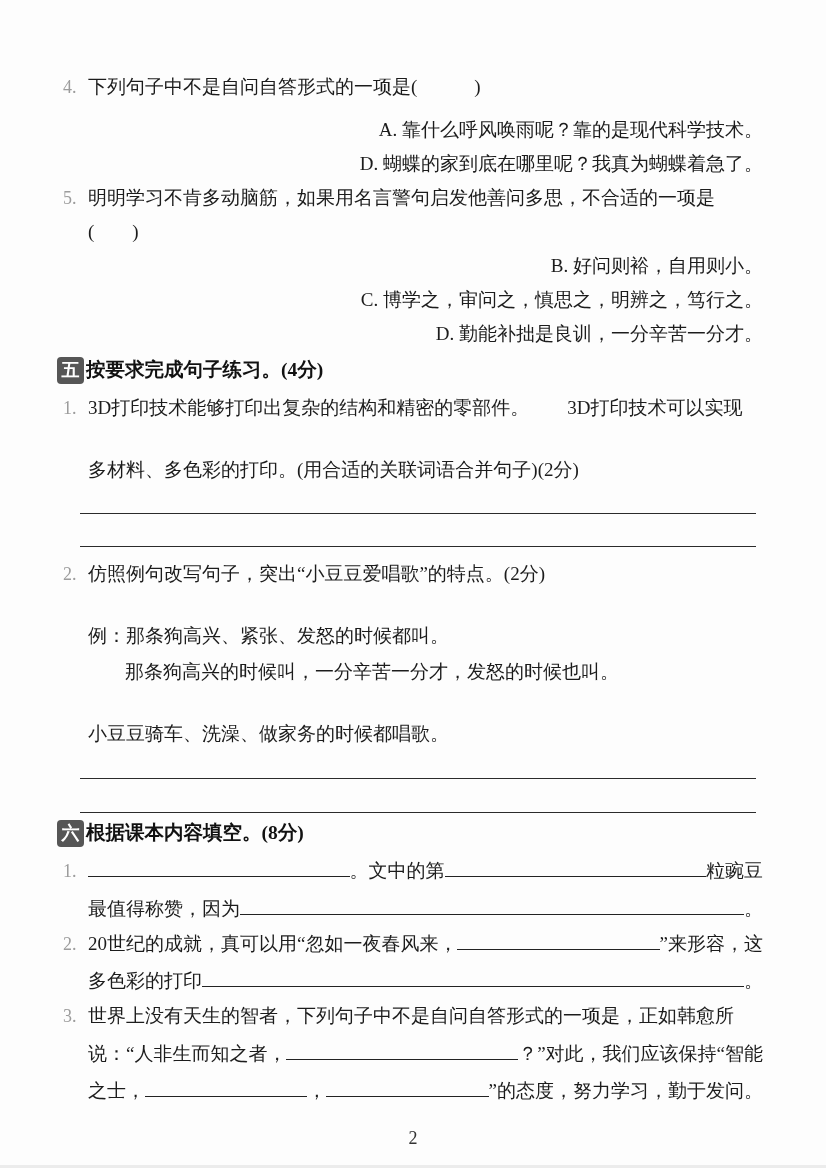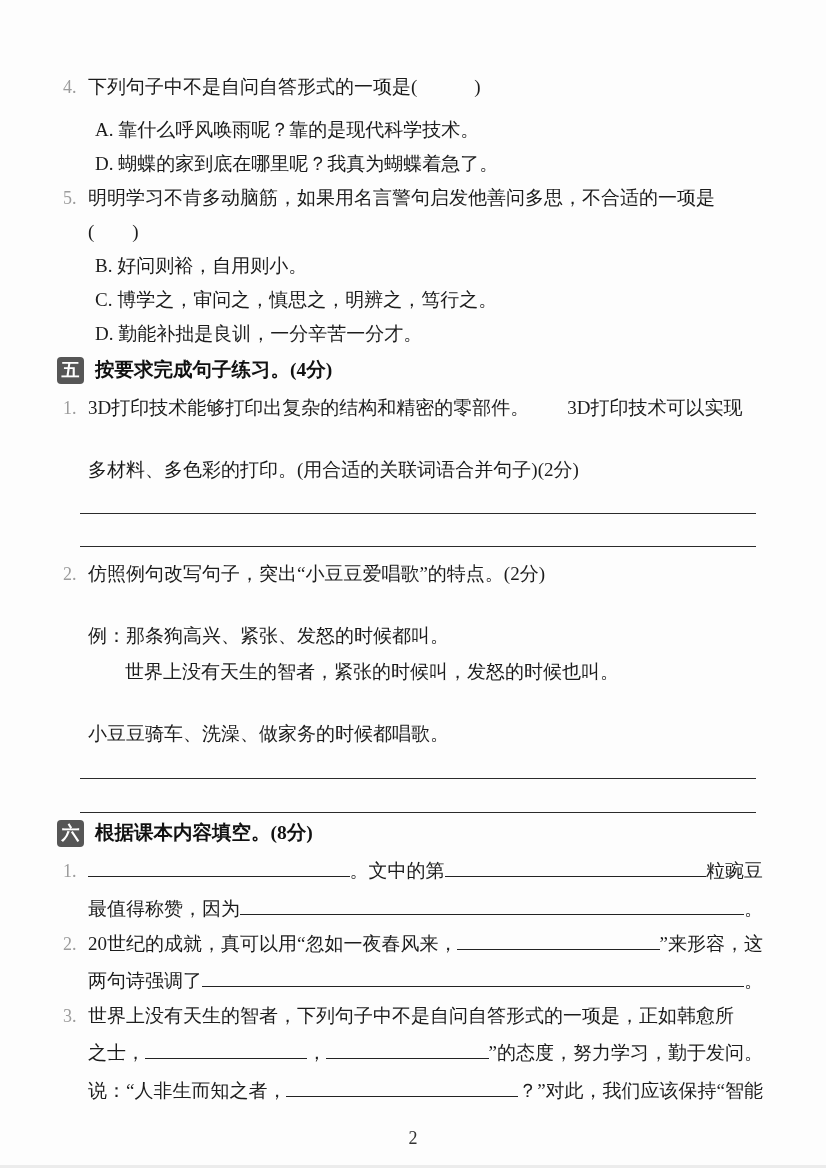--- a/index.html
+++ b/index.html
@@ -20,21 +20,21 @@
     line-height: 34px;
     font-size: 19px;
     white-space: pre-wrap;
   }
   .qnum {
     flex: none;
     width: 25px;
     color: #9c9c9c;
     font-size: 18px;
   }
-  .opt  { padding-left: 32px; }
+  .opt  { padding-left: 32px; justify-content: flex-end; }
   .cont { padding-left: 25px; margin-top: 28px; }
   .cont2{ padding-left: 62px; }
   .blank {
     flex: none;
     height: 3px;
     border-bottom: 1.6px solid #222222;
   }
   .blank.fill { flex: 1 1 0; }
   .ansline {
     height: 0;
@@ -55,21 +55,21 @@
     background: #565656;
     color: #ffffff;
     border-radius: 4px;
     font-size: 18px;
     font-weight: bold;
     display: flex;
     align-items: center;
     justify-content: center;
   }
   .sec-title {
-    margin-left: 11px;
+    margin-left: 2px;
     font-size: 19.5px;
     font-weight: bold;
     color: #111111;
   }
   .mt2 { margin-top: 2px; }  .mt1 { margin-top: 1px; }
   .mt3 { margin-top: 3px; }  .mt4 { margin-top: 4px; }
   .mt9 { margin-top: 9px; }  .mt10{ margin-top: 10px; }
   .mt26{ margin-top: 26px; } .mt27{ margin-top: 27px; }
   .mt32{ margin-top: 32px; } .mt33{ margin-top: 33px; }
   .page-number {
@@ -136,21 +136,21 @@
     <div class="ansline mt32"></div>
 
     <div class="row mt10">
       <span class="qnum">2.</span>
       <span>仿照例句改写句子，突出“小豆豆爱唱歌”的特点。(2分)</span>
     </div>
     <div class="row cont">
       <span>例：那条狗高兴、紧张、发怒的时候都叫。</span>
     </div>
     <div class="row cont2 mt2">
-      <span>世界上没有天生的智者，紧张的时候叫，发怒的时候也叫。</span>
+      <span>那条狗高兴的时候叫，一分辛苦一分才，发怒的时候也叫。</span>
     </div>
     <div class="row cont">
       <span>小豆豆骑车、洗澡、做家务的时候都唱歌。</span>
     </div>
     <div class="ansline mt27"></div>
     <div class="ansline mt33"></div>
 
     <div class="sec-header mt3">
       <span class="sec-badge">六</span>
       <span class="sec-title">根据课本内容填空。(8分)</span>
@@ -169,39 +169,39 @@
       <span>。</span>
     </div>
 
     <div class="row mt1">
       <span class="qnum">2.</span>
       <span>20世纪的成就，真可以用“忽如一夜春风来，</span>
       <span class="blank fill"></span>
       <span>”来形容，这</span>
     </div>
     <div class="row cont mt3">
-      <span>两句诗强调了</span>
+      <span>多色彩的打印</span>
       <span class="blank fill"></span>
       <span>。</span>
     </div>
 
     <div class="row mt1">
       <span class="qnum">3.</span>
       <span>世界上没有天生的智者，下列句子中不是自问自答形式的一项是，正如韩愈所</span>
     </div>
+    <div class="row cont mt4">
+      <span>说：“人非生而知之者，</span>
+      <span class="blank fill"></span>
+      <span>？”对此，我们应该保持“智能</span>
+    </div>
     <div class="row cont mt3">
       <span>之士，</span>
       <span class="blank fill"></span>
       <span>，</span>
       <span class="blank fill"></span>
       <span>”的态度，努力学习，勤于发问。</span>
-    </div>
-    <div class="row cont mt4">
-      <span>说：“人非生而知之者，</span>
-      <span class="blank fill"></span>
-      <span>？”对此，我们应该保持“智能</span>
     </div>
 
   </div>
 
   <div class="page-number">2</div>
   <div class="scan-edge"></div>
 </div>
 
 </body></html>

